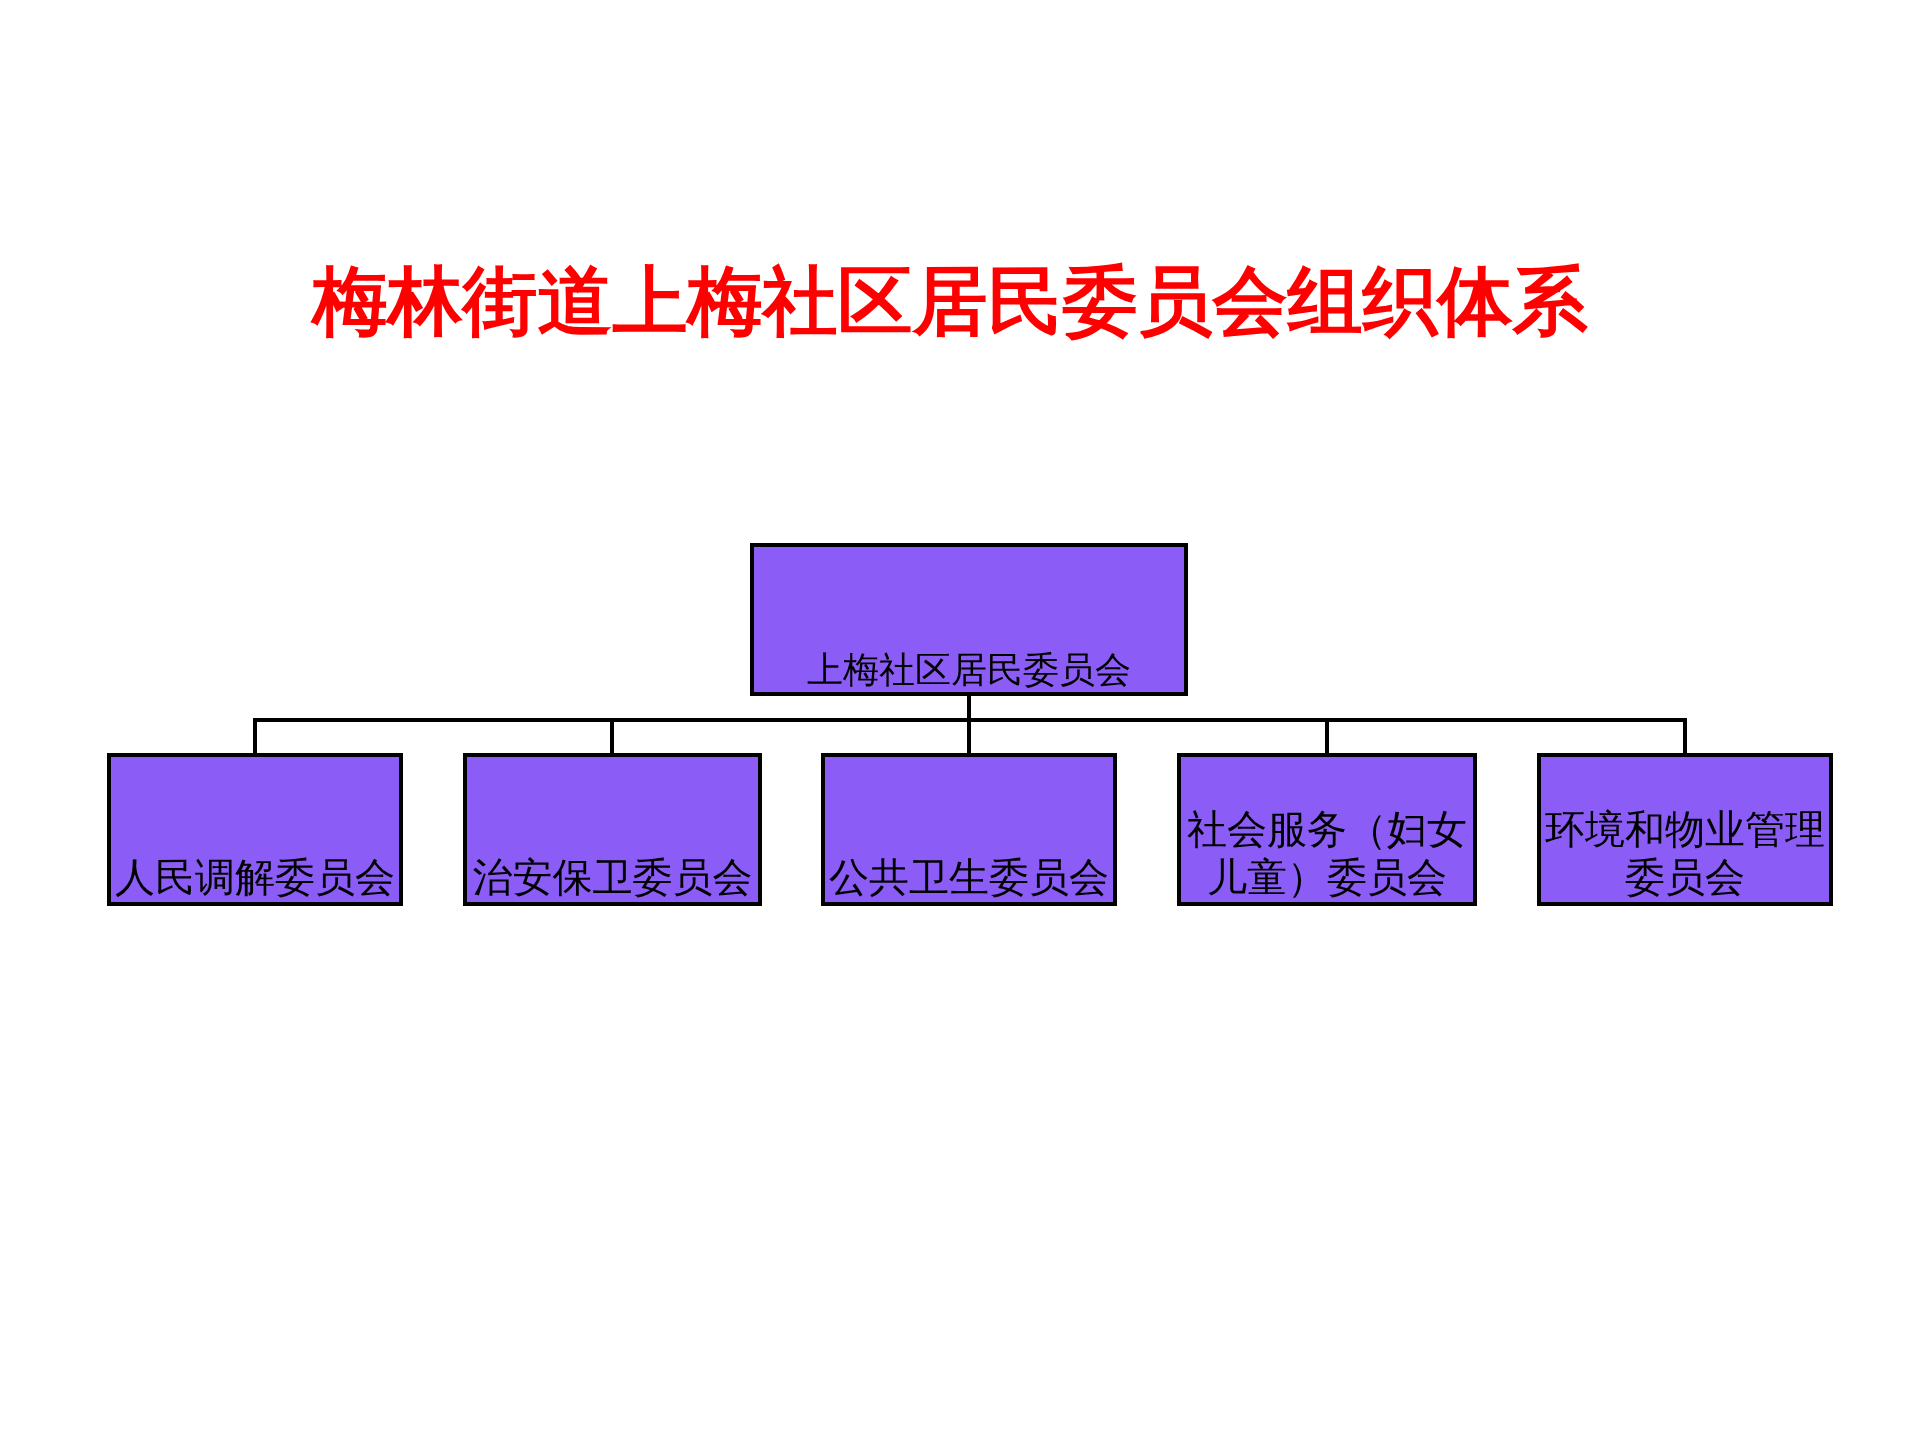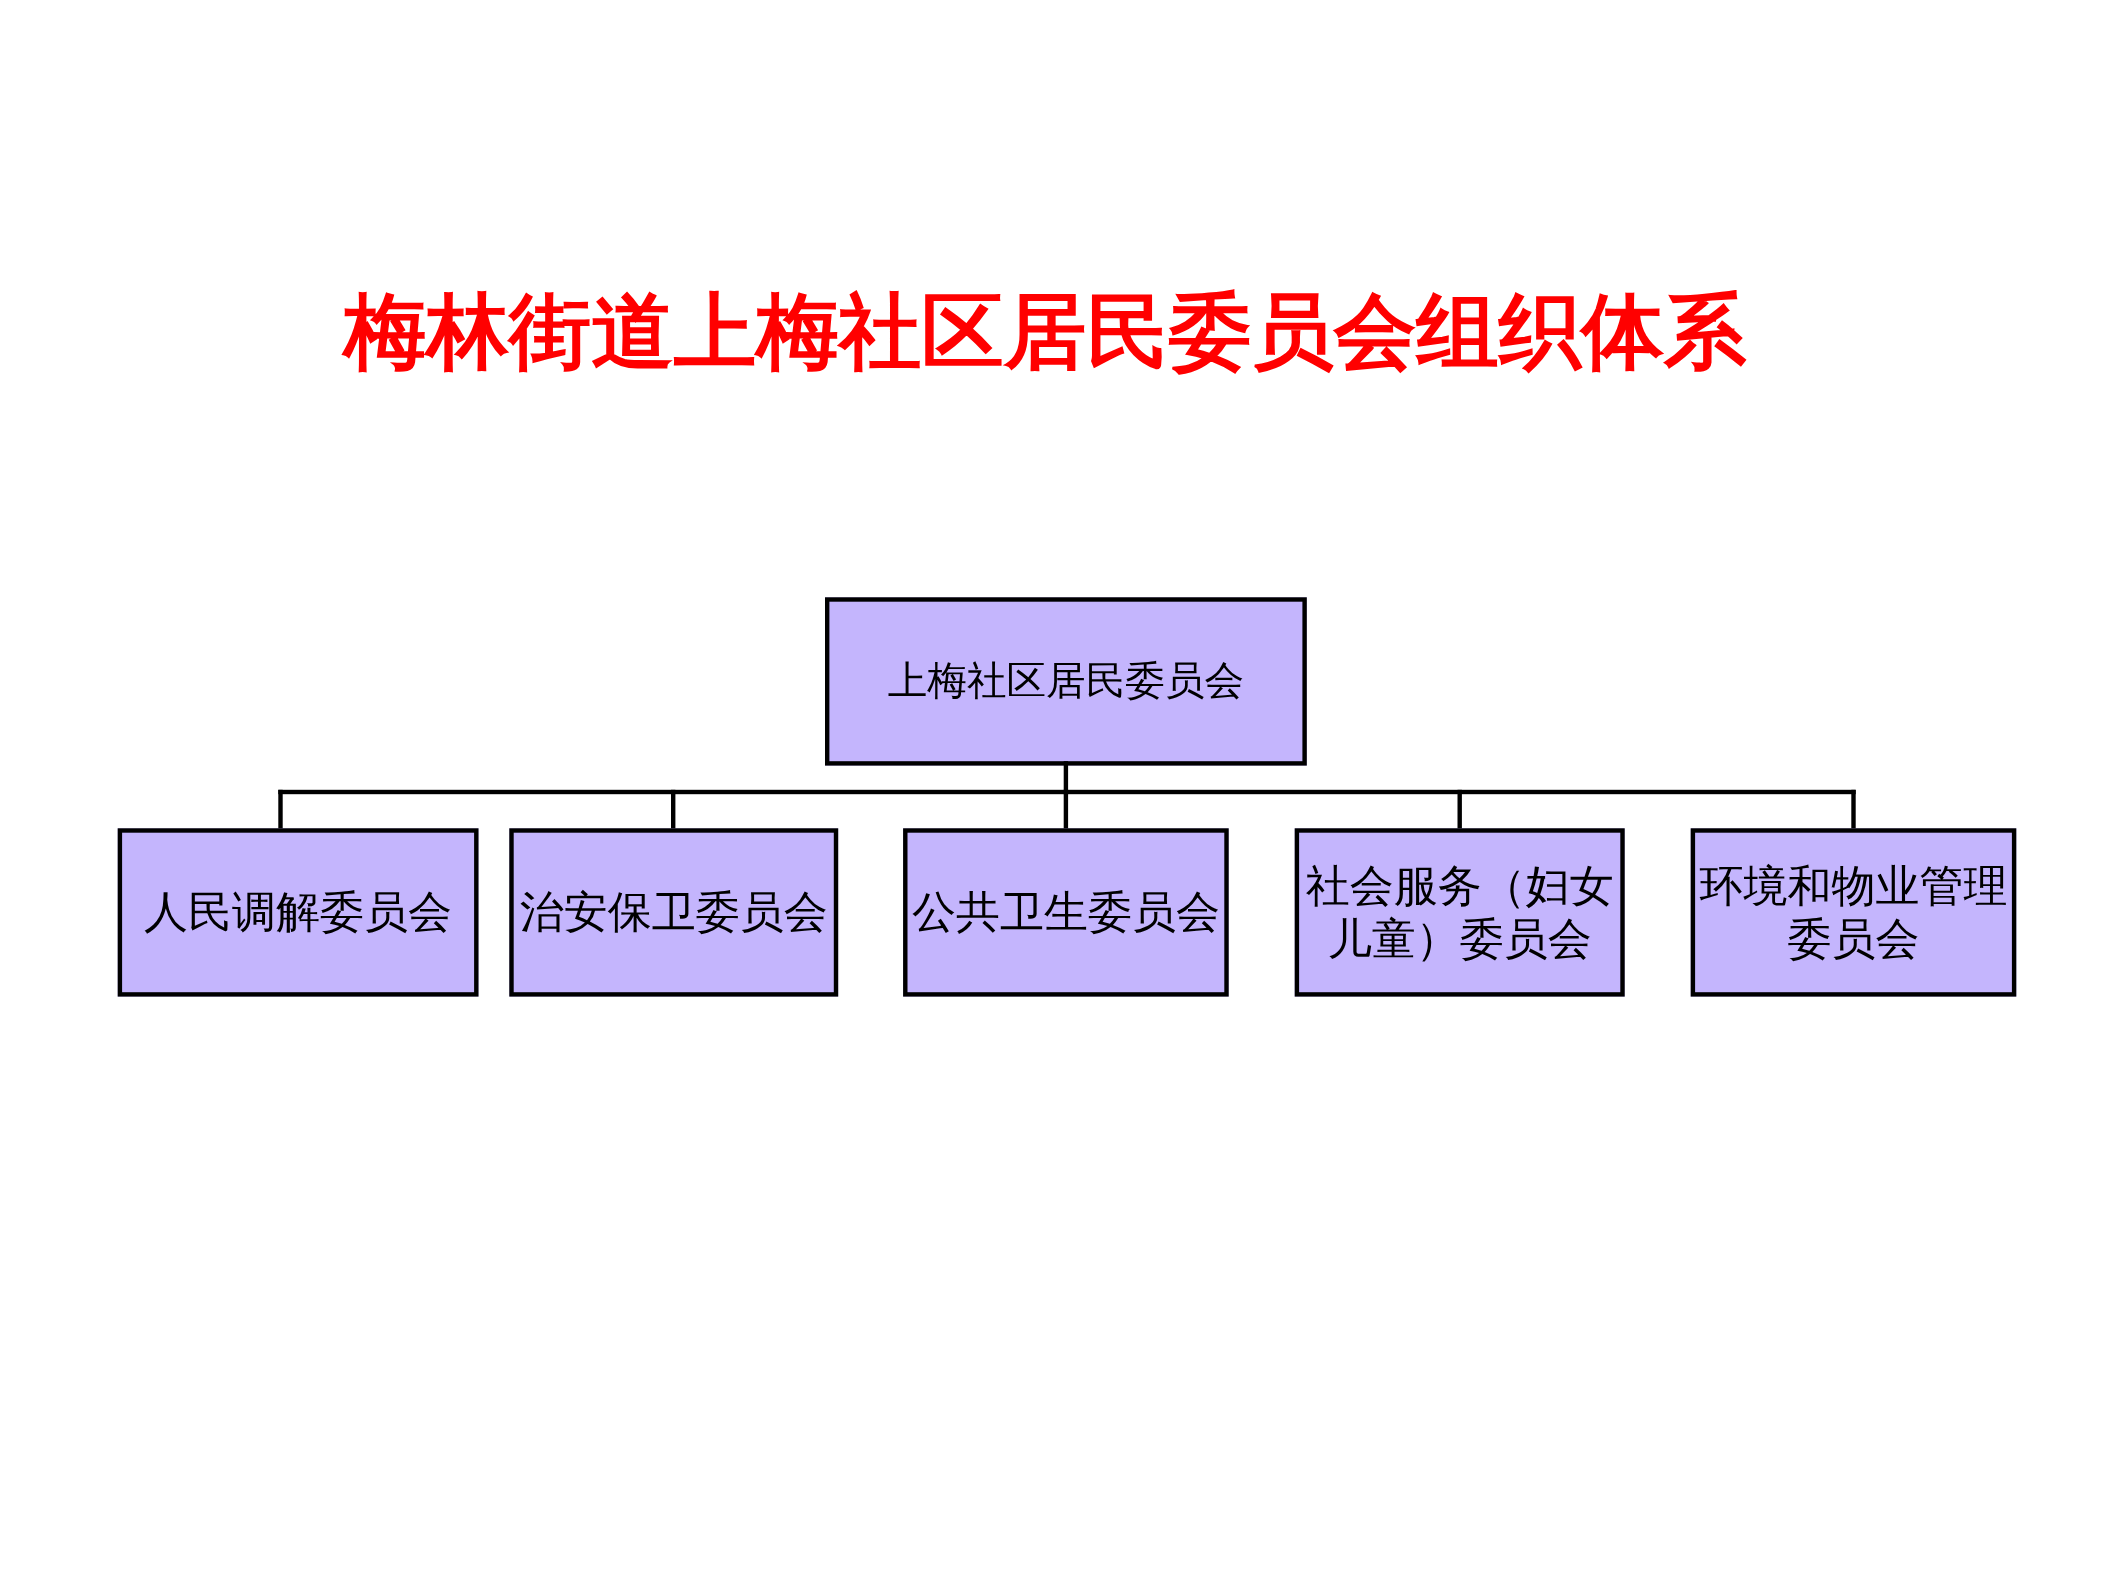--- a/index.html
+++ b/index.html
@@ -25,43 +25,43 @@
     font-size: 75px;
     font-weight: bold;
     letter-spacing: 0px;
     color: #ff0000;
     font-family: "Liberation Serif", "DejaVu Serif", serif;
   }
   .box {
     position: absolute;
     box-sizing: border-box;
     border: 4px solid #000000;
-    background: #c4b5fd;
+    background: #8b5cf6;
     display: flex;
-    align-items: center;
+    align-items: flex-end;
     justify-content: center;
     text-align: center;
     color: #000000;
   }
   .root-box {
     left: 750px;
     top: 543px;
     width: 438px;
     height: 153px;
     font-size: 36px;
     line-height: 1.2;
   }
   .child-box {
     top: 753px;
     height: 153px;
     font-size: 40px;
     line-height: 1.2;
     padding: 0 2px;
   }
-  .box-1 { left: 107px;  width: 328px; }
+  .box-1 { left: 107px;  width: 296px; }
   .box-2 { left: 463px;  width: 299px; }
   .box-3 { left: 821px;  width: 296px; }
   .box-4 { left: 1177px; width: 300px; }
   .box-5 { left: 1537px; width: 296px; }
   .line {
     position: absolute;
     background: #000000;
   }
   .line.v { width: 4px; }
   .line.h { height: 4px; }

